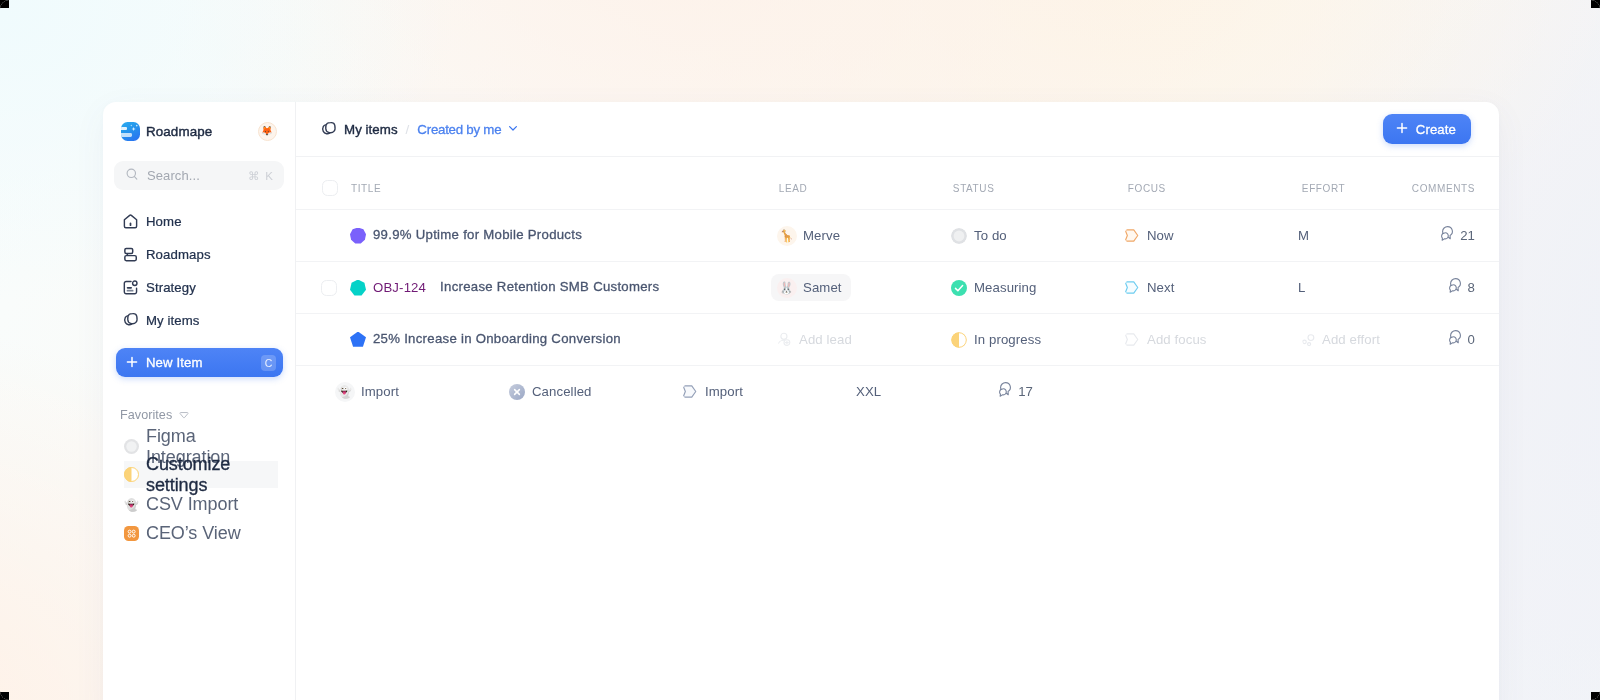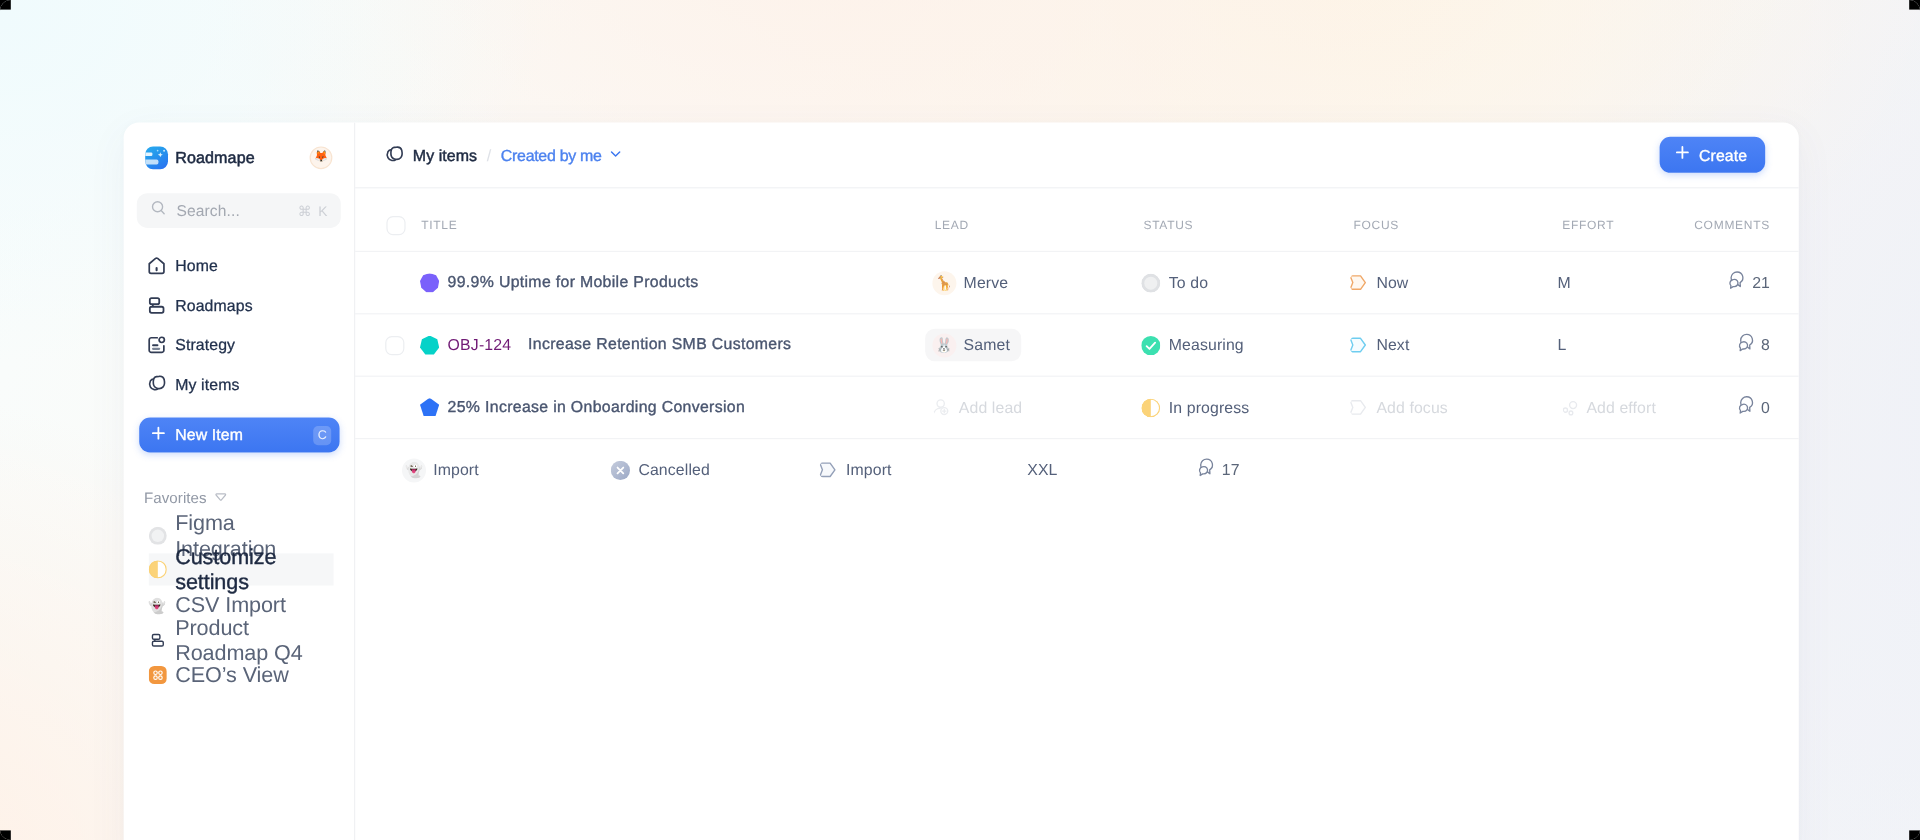--- a/index.html
+++ b/index.html
@@ -227,30 +227,20 @@
             <span class="fav-label">Customize settings</span>
           </div>
           <div class="fav-item">
             <span class="fav-ic">
               <span style="font-size:12px;line-height:1;filter:saturate(.8)">👻</span>
             </span>
             <span class="fav-label">CSV Import</span>
           </div>
           <div class="fav-item">
             <span class="fav-ic">
-              <svg width="19" height="19" viewBox="0 0 16 16" fill="none">
-                <rect x="3.25" y="2.9" width="6.6" height="4.25" rx="1.2" stroke="#323c54" stroke-width="1.25"></rect>
-                <rect x="3.25" y="8.95" width="9.6" height="4.25" rx="1.2" stroke="#323c54" stroke-width="1.25"></rect>
-                <path d="M5.35 7.15v1.8" stroke="#323c54" stroke-width="1.25"></path>
-              </svg>
-            </span>
-            <span class="fav-label">Product Roadmap Q4</span>
-          </div>
-          <div class="fav-item">
-            <span class="fav-ic">
               <svg width="15" height="15" viewBox="0 0 15 15" fill="none">
                 <rect width="15" height="15" rx="4.6" fill="#f2973f"></rect>
                 <circle cx="5.6" cy="5.6" r="1.45" stroke="#fff" stroke-width=".95"></circle>
                 <circle cx="9.7" cy="5.6" r="1.45" stroke="#fff" stroke-width=".95"></circle>
                 <circle cx="5.6" cy="9.7" r="1.45" stroke="#fff" stroke-width=".95"></circle>
                 <circle cx="9.7" cy="9.7" r="1.45" stroke="#fff" stroke-width=".95"></circle>
               </svg>
             </span>
             <span class="fav-label">CEO’s View</span>
           </div>

